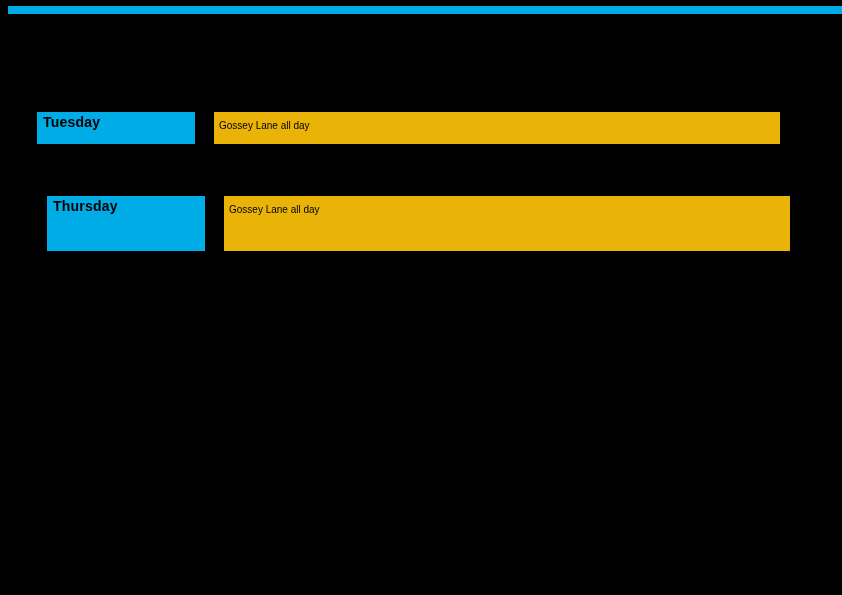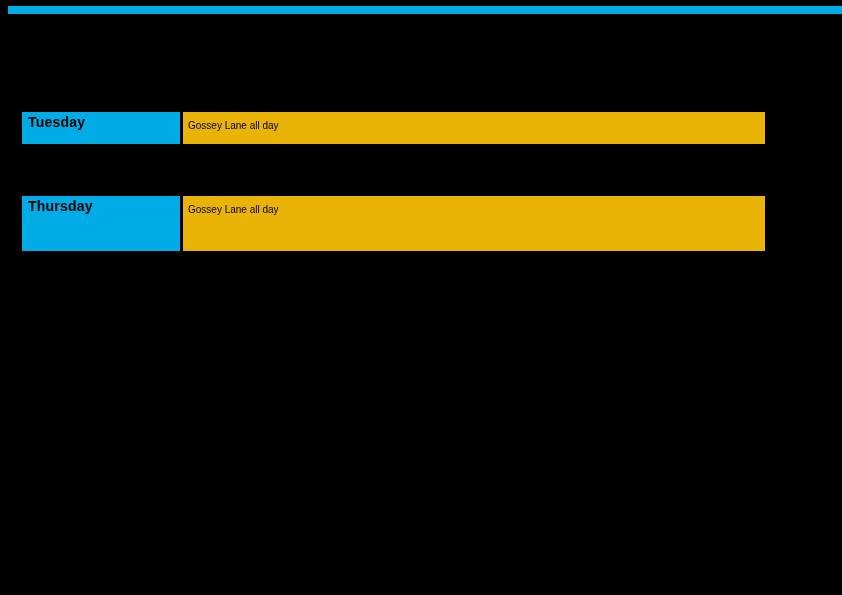--- a/index.html
+++ b/index.html
@@ -18,32 +18,34 @@
   .top-row-fragment {
     position: absolute;
     left: 8px;
     right: 0;
     top: 6px;
     height: 8px;
     background: #00ACE6;
   }
   .schedule-row {
     position: absolute;
-    left: 20px;
+    left: 35px;
     width: 745px;
     display: flex;
     box-sizing: border-box;
+    gap: 16px;
   }
   .row-tuesday {
     top: 110px;
     height: 36px;
   }
   .row-thursday {
     top: 194px;
     height: 59px;
+    margin-left: 10px;
   }
   .day-cell {
     width: 163px;
     background: #00ACE6;
     border: 2px solid #000000;
     border-right: 3px solid #000000;
     box-sizing: border-box;
     padding: 1px 0 0 6px;
   }
   .day-label {

